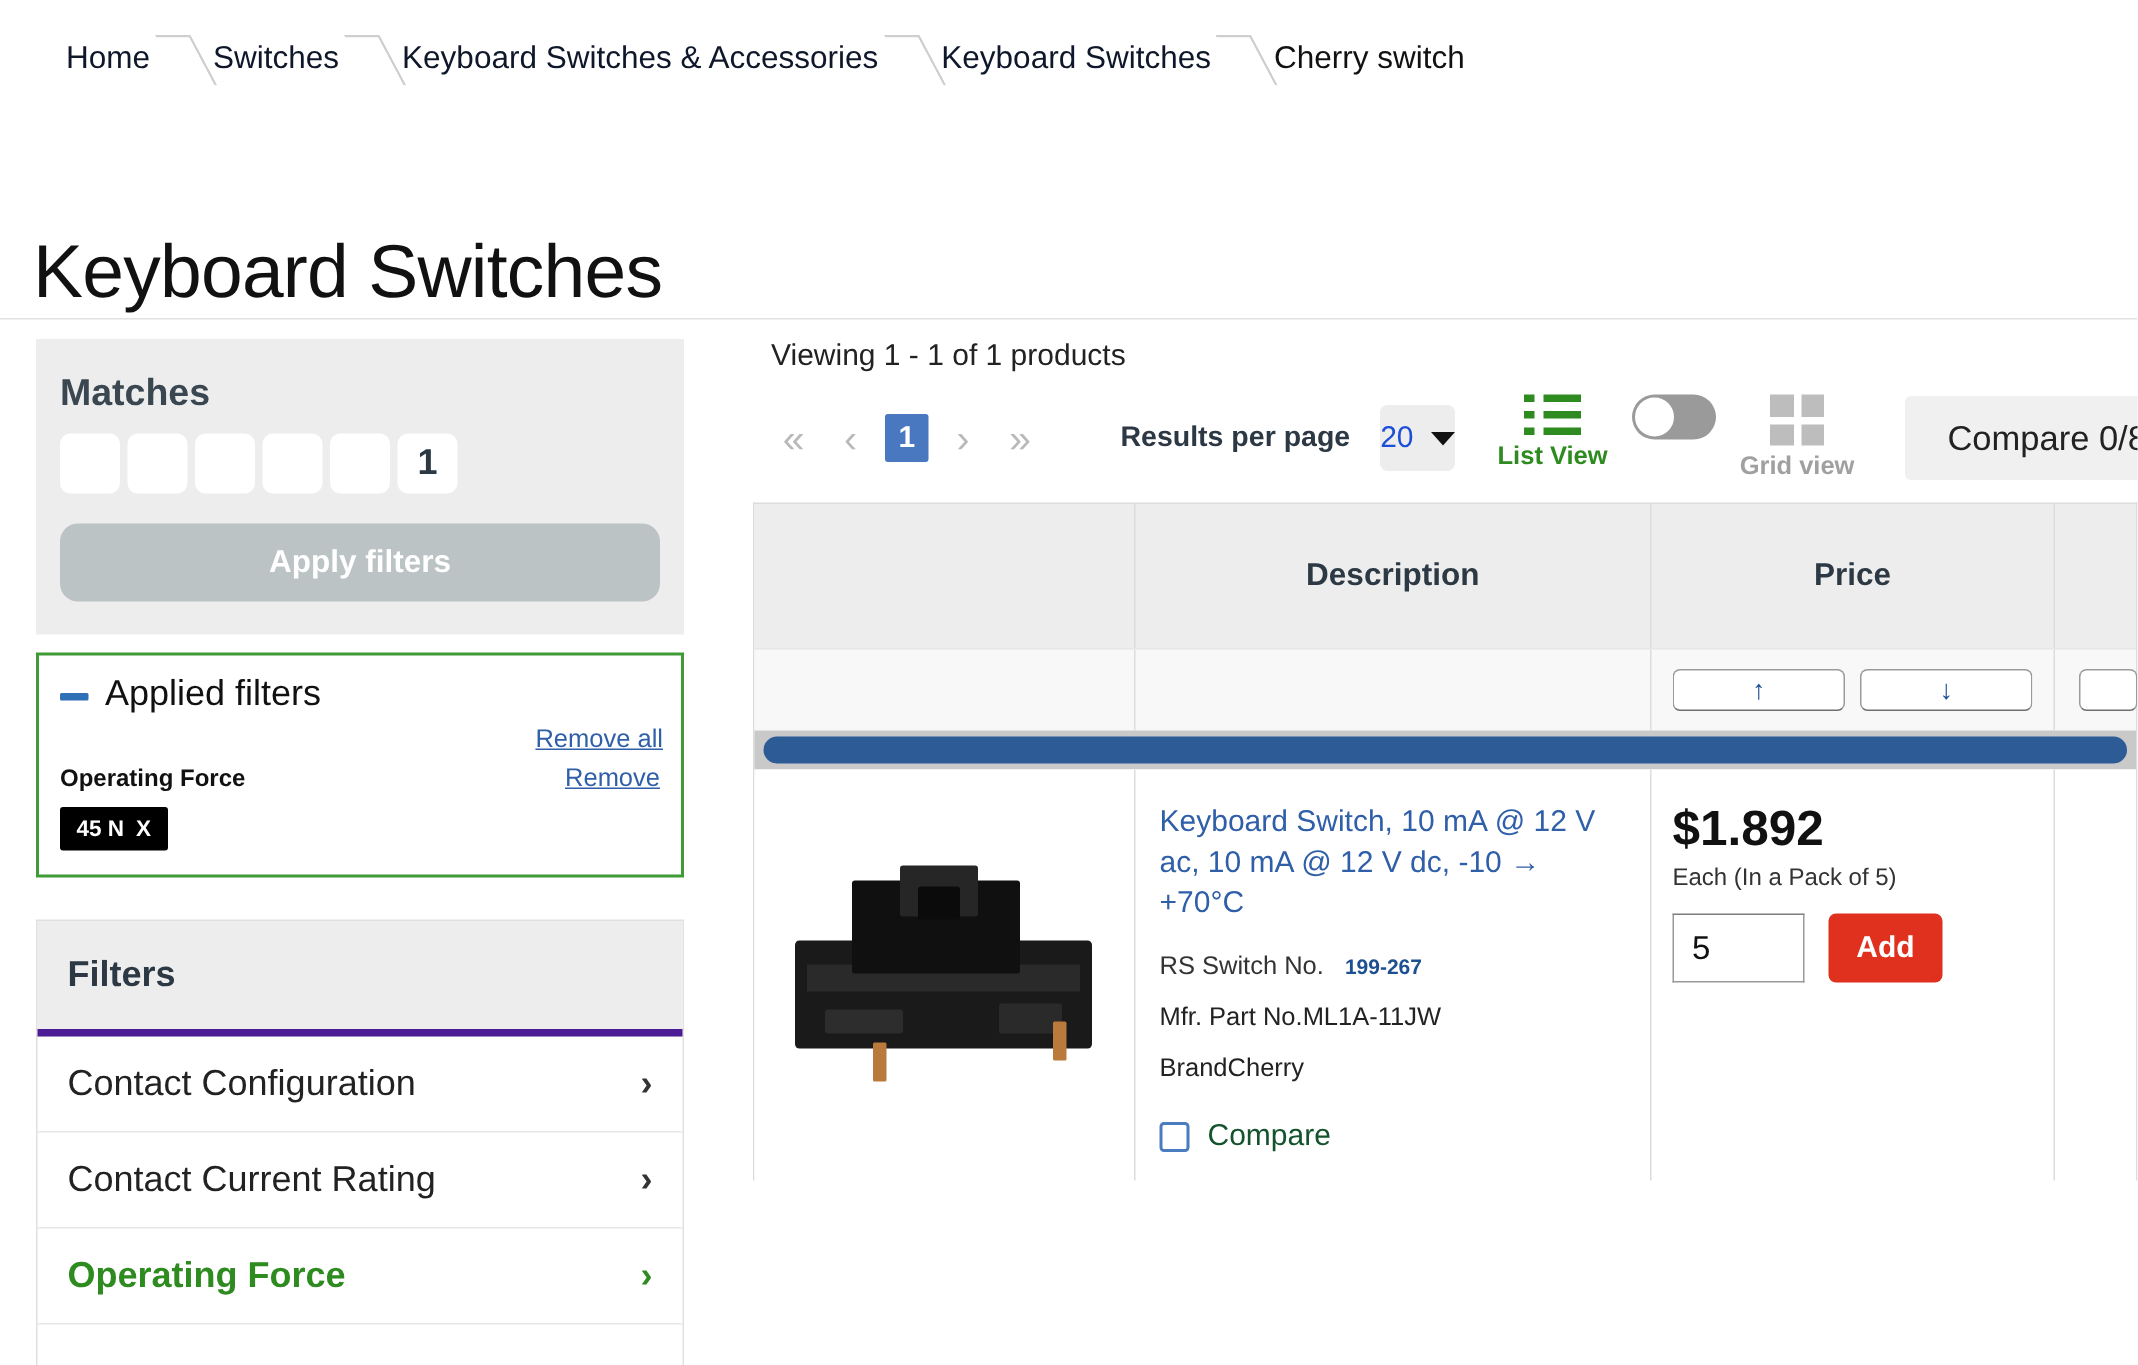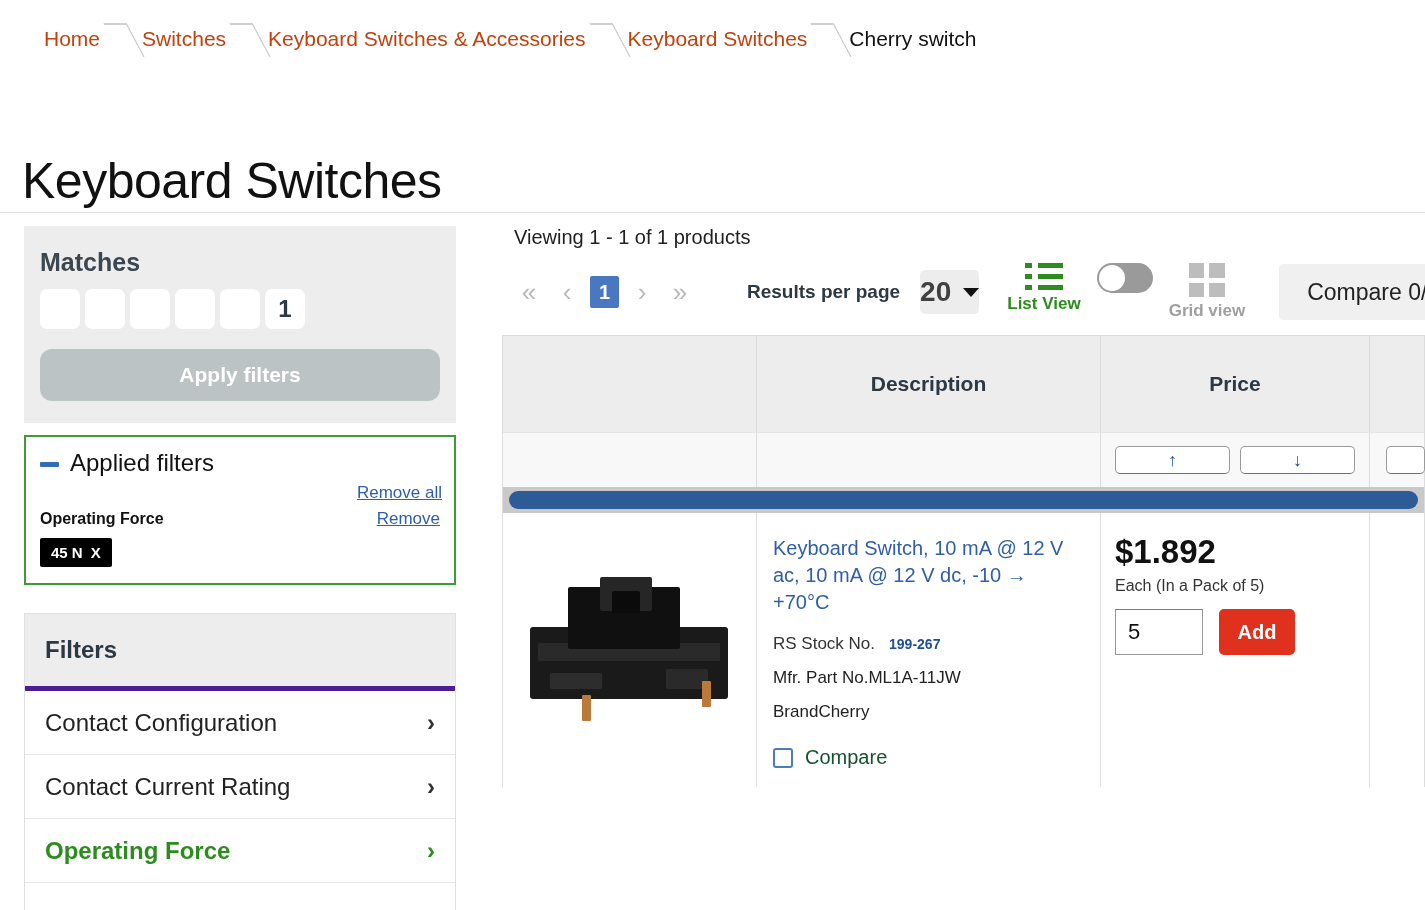--- a/index.html
+++ b/index.html
@@ -12,21 +12,21 @@
     overflow: hidden;
   }
   #page { position: relative; width: 1425px; height: 910px; }
 
   
   .breadcrumb {
     position: absolute; left: 0; top: 0; width: 1425px; height: 78px;
     display: flex; align-items: center; padding-left: 44px;
   }
   .crumb {
-    font-size: 21px; color: #c2410c; text-decoration: none; white-space: nowrap;
+    font-size: 21px; color: #0f172a; text-decoration: none; white-space: nowrap;
   }
   .crumb.current { color: #111; }
   .crumb-sep {
     width: 42px; height: 46px; position: relative; flex: 0 0 auto;
   }
   .crumb-sep::before {
     content: ""; position: absolute; left: 12px; top: 7px;
     width: 22px; height: 32px;
     border-right: 2px solid #cfcfcf;
     border-top: 2px solid #cfcfcf;
@@ -133,21 +133,21 @@
     border-radius: 2px;
   }
   .rpp-label {
     font-size: 19px; font-weight: bold; color: #2c3843; margin-left: 52px; white-space: nowrap;
   }
   .rpp-select {
     margin-left: 20px; background: #ededed; border-radius: 5px;
     width: 90px; height: 44px; display: flex; align-items: center; justify-content: center;
     gap: 12px; cursor: pointer;
   }
-  .rpp-value { font-size: 28px; font-weight: bold; color: #404040; }
+  .rpp-value { font-size: 20px; font-weight: normal; color: #1d4ed8; }
   .caret { width: 0; height: 0; border-left: 8px solid transparent; border-right: 8px solid transparent; border-top: 9px solid #111; }
 
   .viewtoggle { display: flex; align-items: flex-start; margin-left: 28px; }
   .vt-block { display: flex; flex-direction: column; align-items: center; }
   .vt-label { font-size: 17px; font-weight: bold; margin-top: 4px; white-space: nowrap; }
   .vt-label.on { color: #2e8b1f; }
   .vt-label.off { color: #a0a0a0; }
   .list-icon { width: 38px; height: 27px; position: relative; }
   .list-icon span { position: absolute; left: 0; height: 5px; background: #2e8b1f; }
   .list-icon .b { width: 7px; }
@@ -404,21 +404,21 @@
             <span class="sp sp-notch"></span>
             <span class="sp sp-notch2"></span>
             <span class="pin pin-a"></span>
             <span class="pin pin-b"></span>
           </div>
         </div>
 
         <div class="cell col-desc">
           <a class="desc-link">Keyboard Switch, 10 mA @ 12 V ac, 10 mA @ 12 V dc, -10 → +70°C</a>
           <div class="meta">
-            <span class="lbl">RS Stock No.</span><span class="val-blue">199-267</span>
+            <span class="lbl">RS Switch No.</span><span class="val-blue">199-267</span>
           </div>
           <div class="meta-row">
             <span class="lbl">Mfr. Part No.</span><span class="val-dark">ML1A-11JW</span>
           </div>
           <div class="meta-row">
             <span class="lbl">Brand</span><span class="val-brand">Cherry</span>
           </div>
           <div class="cmp-row">
             <span class="cmp-box"></span>
             <span class="cmp-text">Compare</span>

